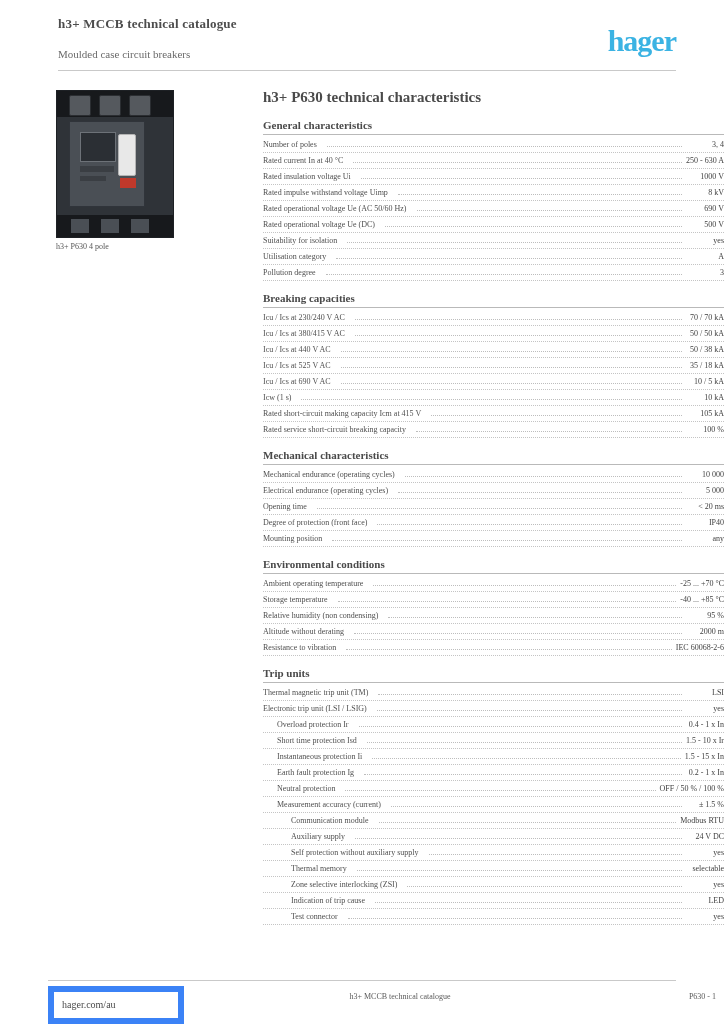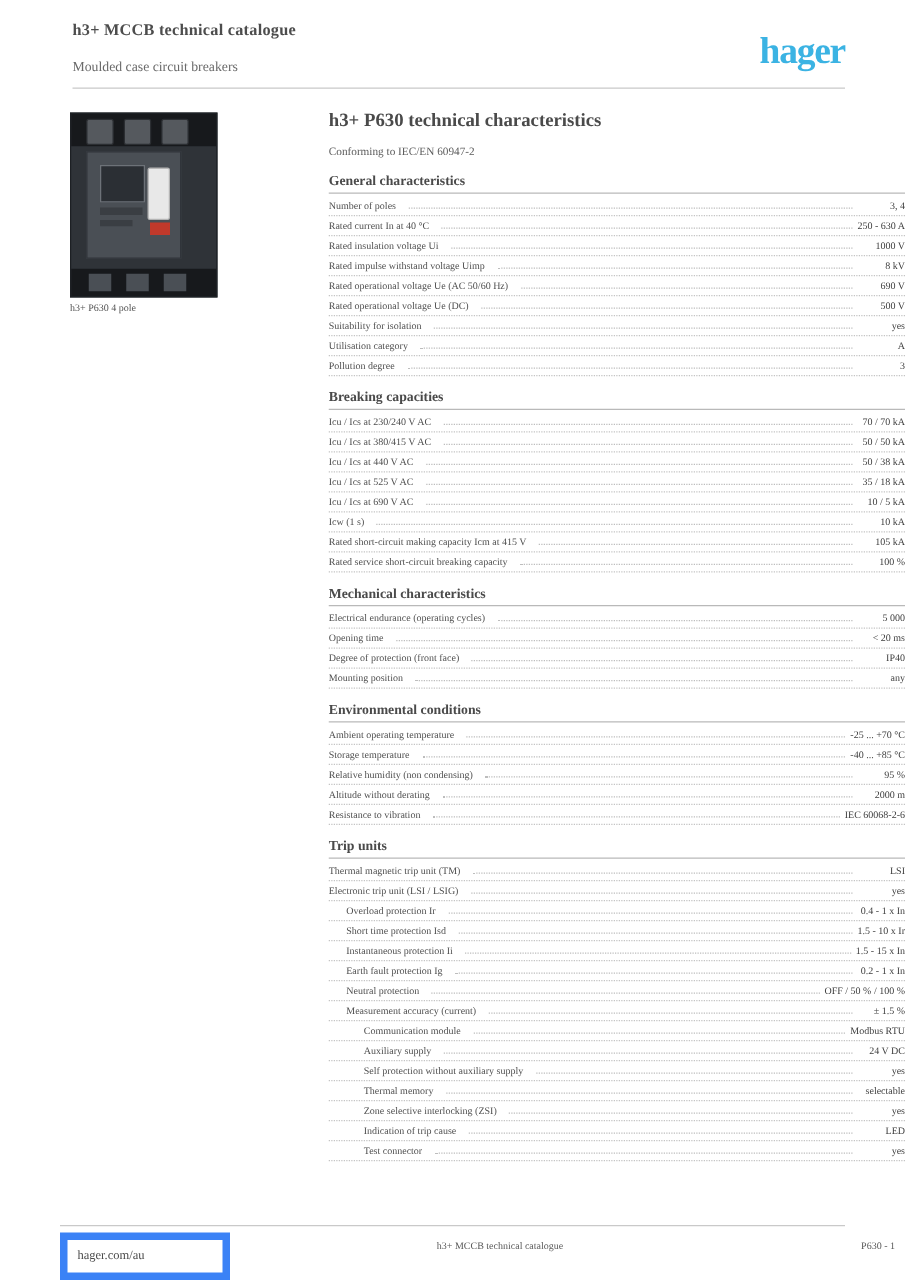--- a/index.html
+++ b/index.html
@@ -275,21 +275,20 @@
     <div class="pf-bottom">
       <div class="pf-foot f1"></div>
       <div class="pf-foot f2"></div>
       <div class="pf-foot f3"></div>
     </div>
   </div>
   <div class="figure-caption">h3+ P630 4 pole</div>
 
   <div class="content">
     <div class="doc-title">h3+ P630 technical characteristics</div>
-    <div class="doc-subtitle">Conforming to IEC/EN 60947-2</div>
 
     <div class="section">
       <div class="section-title">General characteristics</div>
       <div class="row">
           <span class="k">Number of poles</span>
           <span class="dots"></span>
           <span class="v">3, 4</span>
         </div>
       <div class="row">
           <span class="k">Rated current In at 40 °C</span>
@@ -372,20 +371,25 @@
         </div>
       <div class="row">
           <span class="k">Rated service short-circuit breaking capacity</span>
           <span class="dots"></span>
           <span class="v">100 %</span>
         </div>
     </div>
 
     <div class="section">
       <div class="section-title">Mechanical characteristics</div>
+      <div class="row">
+          <span class="k">Mechanical endurance (operating cycles)</span>
+          <span class="dots"></span>
+          <span class="v">10 000</span>
+        </div>
       <div class="row">
           <span class="k">Electrical endurance (operating cycles)</span>
           <span class="dots"></span>
           <span class="v">5 000</span>
         </div>
       <div class="row">
           <span class="k">Opening time</span>
           <span class="dots"></span>
           <span class="v">&lt; 20 ms</span>
         </div>

